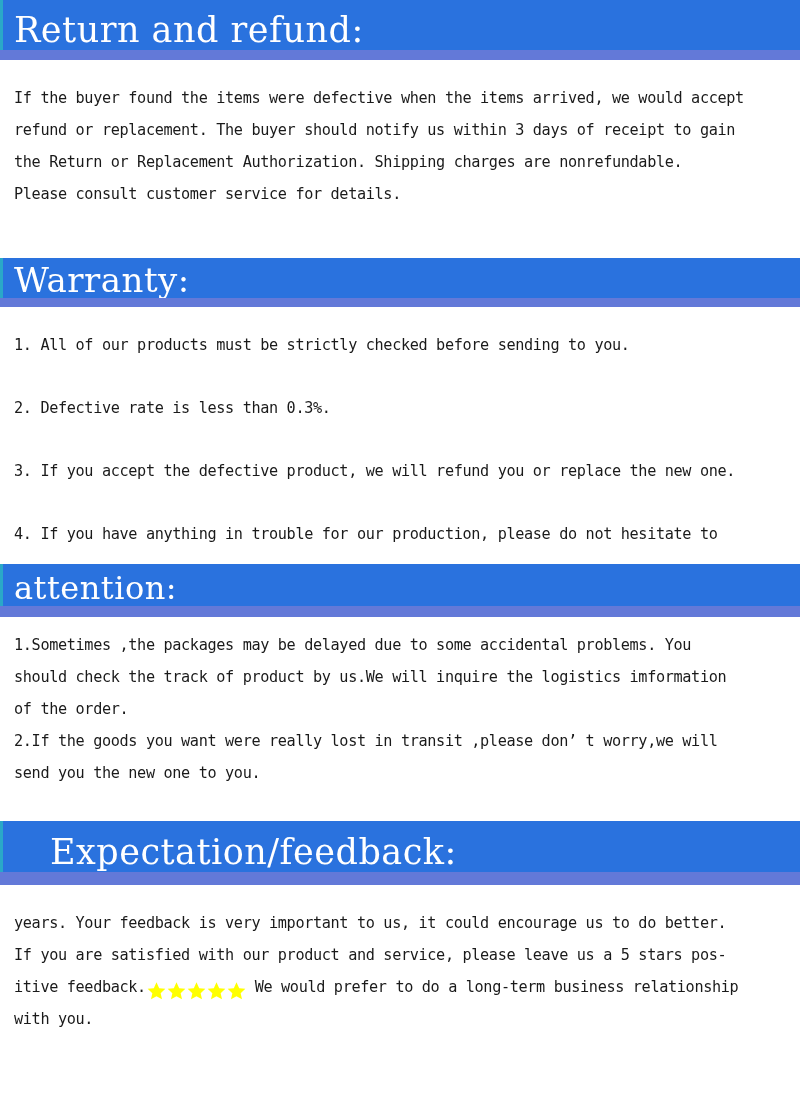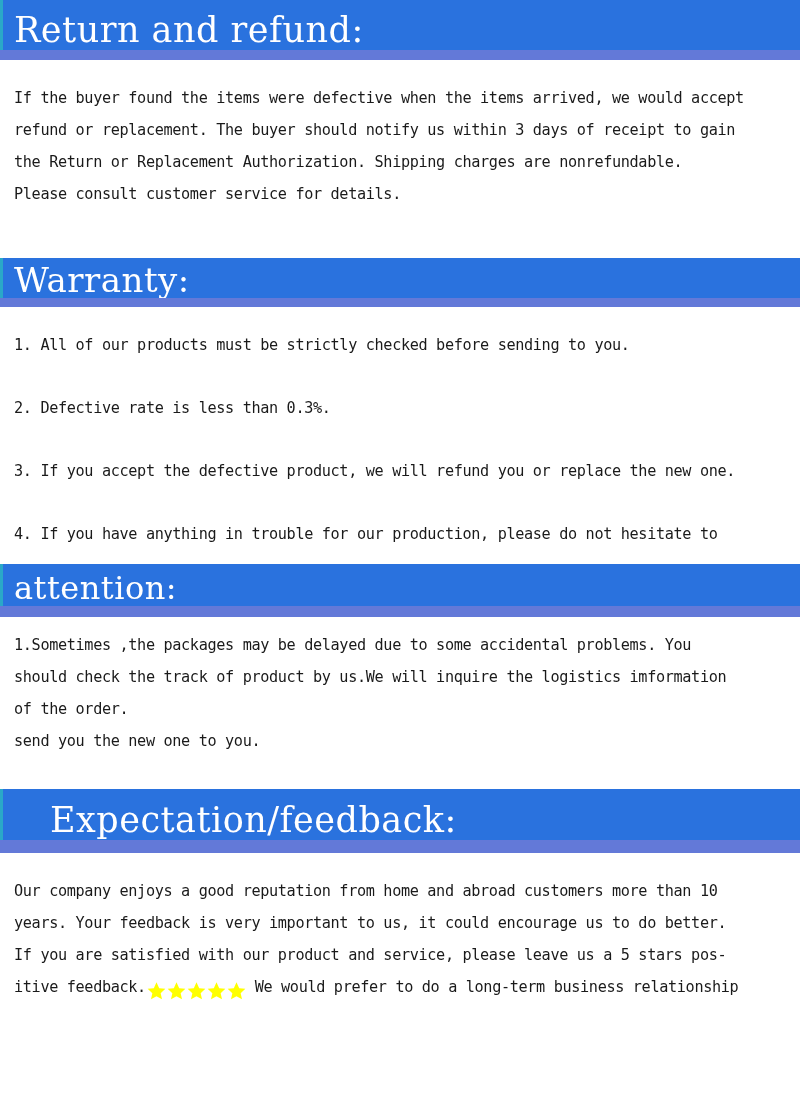--- a/index.html
+++ b/index.html
@@ -158,42 +158,43 @@
   <div class="band band-3">
     <span class="band-title">attention:</span>
   </div>
   <div class="band-underline u-3"></div>
 
   <div class="spacer-sm"></div>
   <div class="body-text">
     <p class="para">1.Sometimes ,the packages may be delayed due to some accidental problems. You</p>
     <p class="para">should check the track of product by us.We will inquire the logistics imformation</p>
     <p class="para">of the order.</p>
+    <p class="para">2.If the goods you want were really lost in transit ,please don’ t worry,we will</p>
     <p class="para">send you the new one to you.</p>
   </div>
 
   <div class="spacer-lg"></div>
 
   <div class="band-hairline"></div>
   <div class="band band-4">
     <span class="band-title">Expectation/feedback:</span>
   </div>
   <div class="band-underline u-4"></div>
 
   <div class="spacer-md"></div>
   <div class="body-text">
-    <p class="para">Our company enjoys a good reputation from home and abroad customers more than 10</p>
     <p class="para">years. Your feedback is very important to us, it could encourage us to do better.</p>
     <p class="para">If you are satisfied with our product and service, please leave us a 5 stars pos-</p>
     <p class="para"><span>itive feedback.</span><span class="stars" id="star-rating"><span class="star"><svg width="21" height="20" viewBox="0 0 24 24" aria-hidden="true">
               <polygon points="12,1.6 15.2,8.6 22.6,9.4 17.0,14.6 18.6,22.0 12,18.2 5.4,22.0 7.0,14.6 1.4,9.4 8.8,8.6" fill="#ffff00"></polygon>
             </svg></span><span class="star"><svg width="21" height="20" viewBox="0 0 24 24" aria-hidden="true">
               <polygon points="12,1.6 15.2,8.6 22.6,9.4 17.0,14.6 18.6,22.0 12,18.2 5.4,22.0 7.0,14.6 1.4,9.4 8.8,8.6" fill="#ffff00"></polygon>
             </svg></span><span class="star"><svg width="21" height="20" viewBox="0 0 24 24" aria-hidden="true">
               <polygon points="12,1.6 15.2,8.6 22.6,9.4 17.0,14.6 18.6,22.0 12,18.2 5.4,22.0 7.0,14.6 1.4,9.4 8.8,8.6" fill="#ffff00"></polygon>
             </svg></span><span class="star"><svg width="21" height="20" viewBox="0 0 24 24" aria-hidden="true">
               <polygon points="12,1.6 15.2,8.6 22.6,9.4 17.0,14.6 18.6,22.0 12,18.2 5.4,22.0 7.0,14.6 1.4,9.4 8.8,8.6" fill="#ffff00"></polygon>
             </svg></span><span class="star"><svg width="21" height="20" viewBox="0 0 24 24" aria-hidden="true">
               <polygon points="12,1.6 15.2,8.6 22.6,9.4 17.0,14.6 18.6,22.0 12,18.2 5.4,22.0 7.0,14.6 1.4,9.4 8.8,8.6" fill="#ffff00"></polygon>
             </svg></span></span><span>&nbsp;We would prefer to do a long-term business relationship</span></p>
+    <p class="para">with you.</p>
   </div>
 
 </div>
 
 </body></html>

